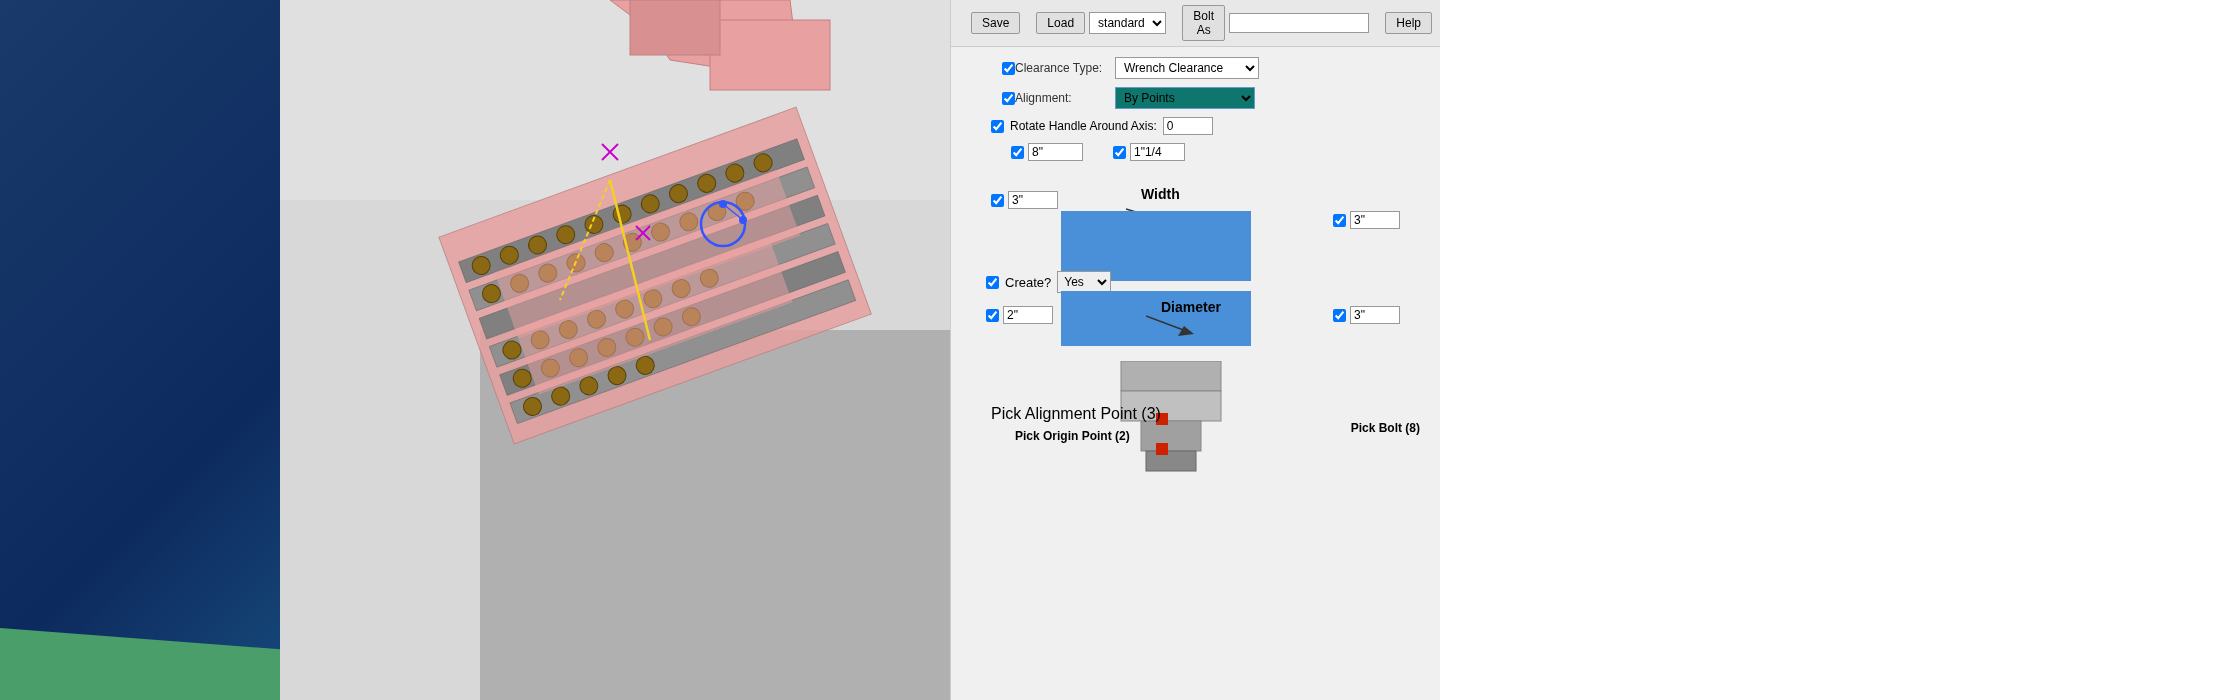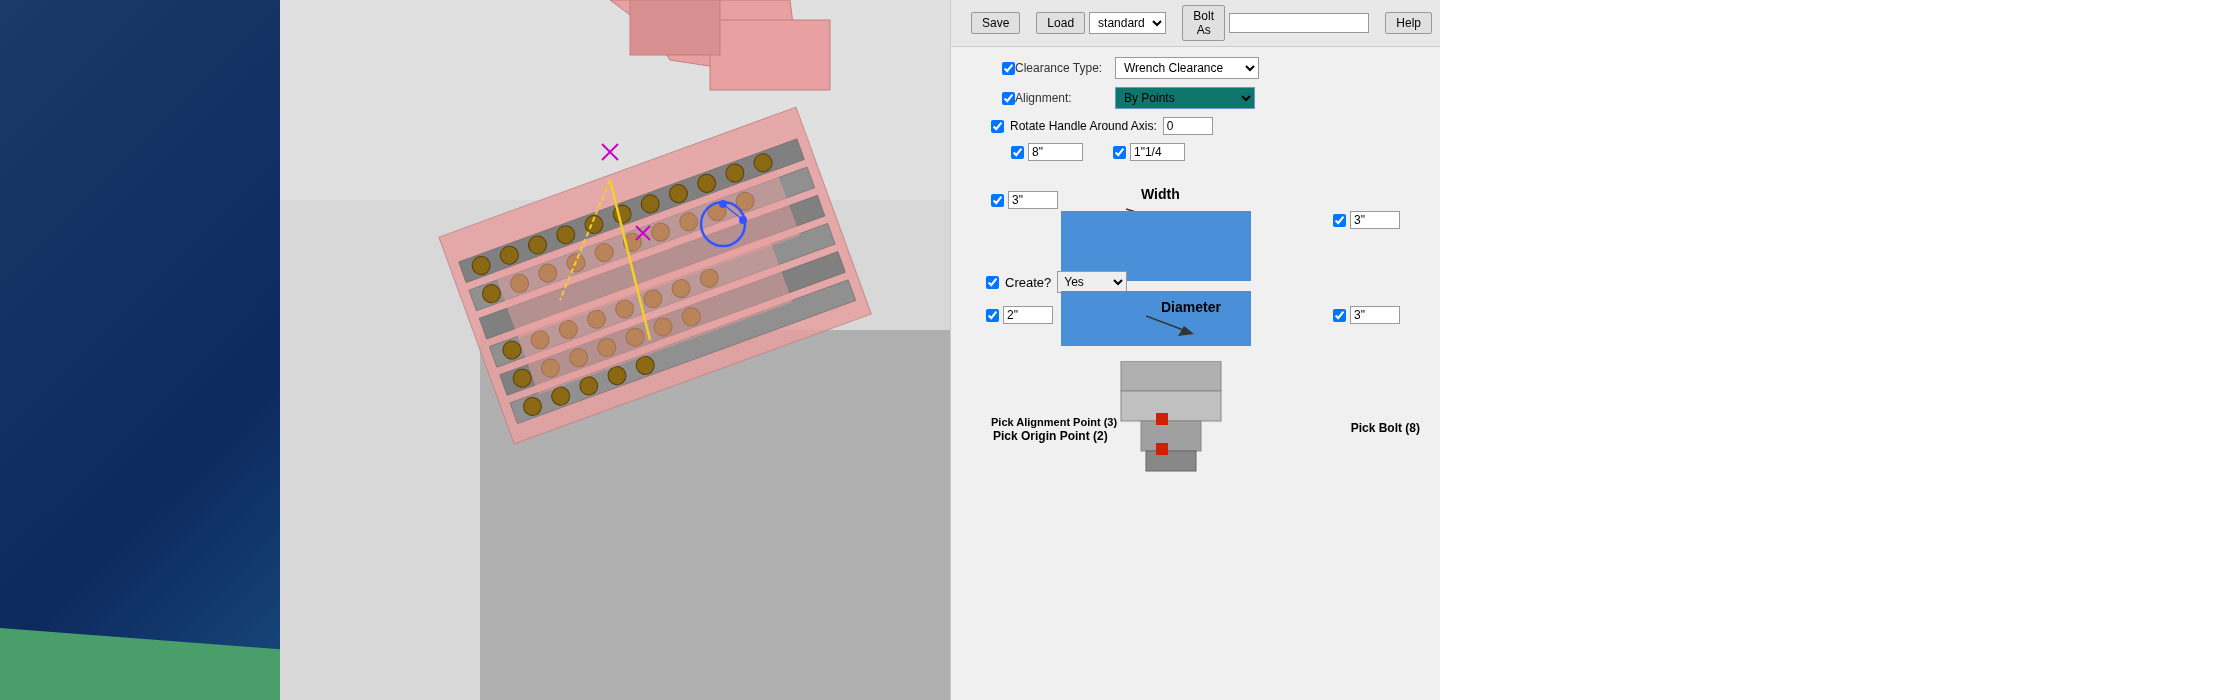--- a/index.html
+++ b/index.html
@@ -455,21 +455,21 @@
       <div style="position:absolute; left:90px; top:40px; width:190px; height:70px; background:#4a90d9;"></div>
 
       <div style="position:absolute; right:30px; top:40px; display:flex; align-items:center; gap:4px;">
         <input type="checkbox" checked="" style="">
         <input type="text" class="dim-field" value="3&quot;" style="width: 50px; padding: 1px 3px; border: 1px solid rgb(153, 153, 153); font-size: 12px;">
       </div>
 
       <div style="position:absolute; left:15px; top:100px; display:flex; align-items:center; gap:6px;">
         <input type="checkbox" checked="" style="">
         <span>Create?</span>
-        <select style="width:70px; padding:2px; border:1px solid #999; font-size:12px;">
+        <select style="width:54px; padding:2px; border:1px solid #999; font-size:12px;">
           <option>Yes</option>
           <option>No</option>
         </select>
       </div>
 
       <div style="position:absolute; left:90px; top:120px; width:190px; height:55px; background:#4a90d9;"></div>
 
       <div style="position:absolute; left:15px; top:135px; display:flex; align-items:center; gap:4px;">
         <input type="checkbox" checked="" style="">
         <input type="text" class="dim-field" value="2&quot;" style="width: 50px; padding: 1px 3px; border: 1px solid rgb(153, 153, 153); font-size: 12px;">
@@ -490,20 +490,20 @@
 
         <rect x="50" y="0" width="100" height="30" fill="#b0b0b0" stroke="#888" stroke-width="1"></rect>
         <rect x="50" y="30" width="100" height="30" fill="#c0c0c0" stroke="#888" stroke-width="1"></rect>
         <rect x="70" y="60" width="60" height="30" fill="#a0a0a0" stroke="#888" stroke-width="1"></rect>
         <rect x="75" y="90" width="50" height="20" fill="#888" stroke="#666" stroke-width="1"></rect>
 
         <rect x="85" y="52" width="12" height="12" fill="#cc2200"></rect>
         <rect x="85" y="82" width="12" height="12" fill="#cc2200"></rect>
       </svg>
 
-      <div style="position:absolute; left:20px; top:245px; font-weight:bold; font-size:11px; white-space:nowrap;">Pick Alignment Point (3)</div>
-      <div style="position:absolute; left:22px; top:258px; font-weight:bold; font-size:12px; white-space:nowrap;text-align:center;">Pick Origin Point (2)</div>
+      <div style="position:absolute; left:20px; top:234px; font-weight:normal; font-size:16px; white-space:nowrap;">Pick Alignment Point (3)</div>
+      <div style="position:absolute; left:44px; top:258px; font-weight:bold; font-size:12px; white-space:nowrap;text-align:center;">Pick Origin Point (2)</div>
       <div style="position:absolute; right:10px; top:250px; font-weight:bold; font-size:12px; white-space:nowrap;">Pick Bolt (8)</div>
 
     </div>
   </div>
 
 </div>
 
 </body></html>

